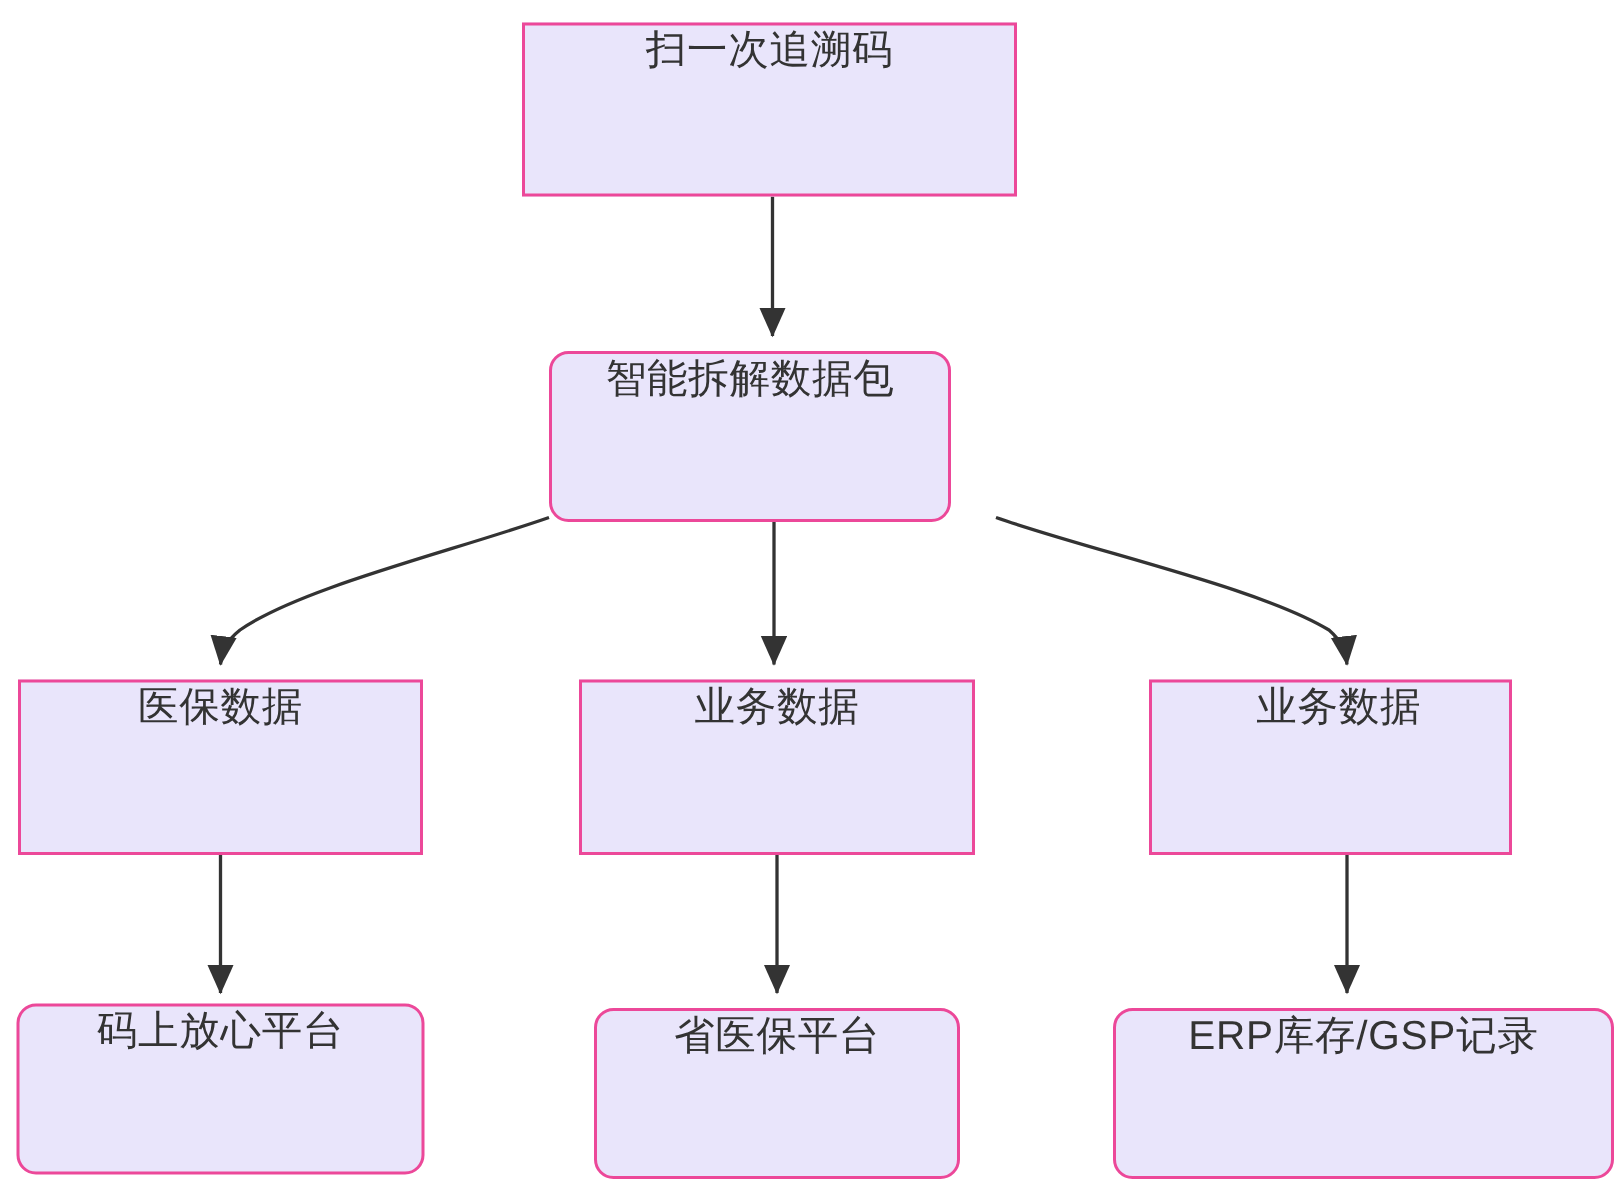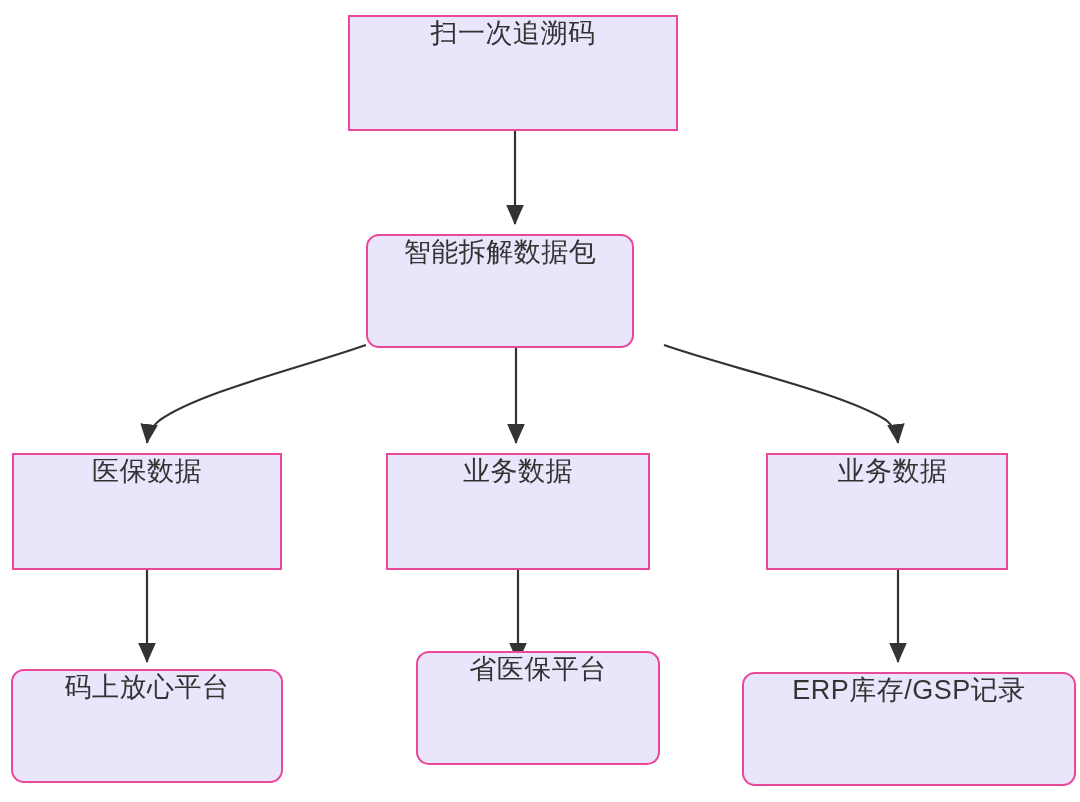--- a/index.html
+++ b/index.html
@@ -94,21 +94,21 @@
   </div>
 
   <div class="node sharp" style="left:766px; top:453px; width:242px; height:117px;padding-left:11px;">
     <span class="node-label">业务数据</span>
   </div>
 
   <div class="node rounded" style="left:11px; top:669px; width:272px; height:114px;">
     <span class="node-label">码上放心平台</span>
   </div>
 
-  <div class="node rounded" style="left:396px; top:651px; width:244px; height:114px;margin-left:20px;">
+  <div class="node rounded" style="left:396px; top:672px; width:244px; height:114px;">
     <span class="node-label">省医保平台</span>
   </div>
 
   <div class="node rounded" style="left:742px; top:672px; width:334px; height:114px;">
     <span class="node-label">ERP库存/GSP记录</span>
   </div>
 
 </div>
 
 </body></html>

